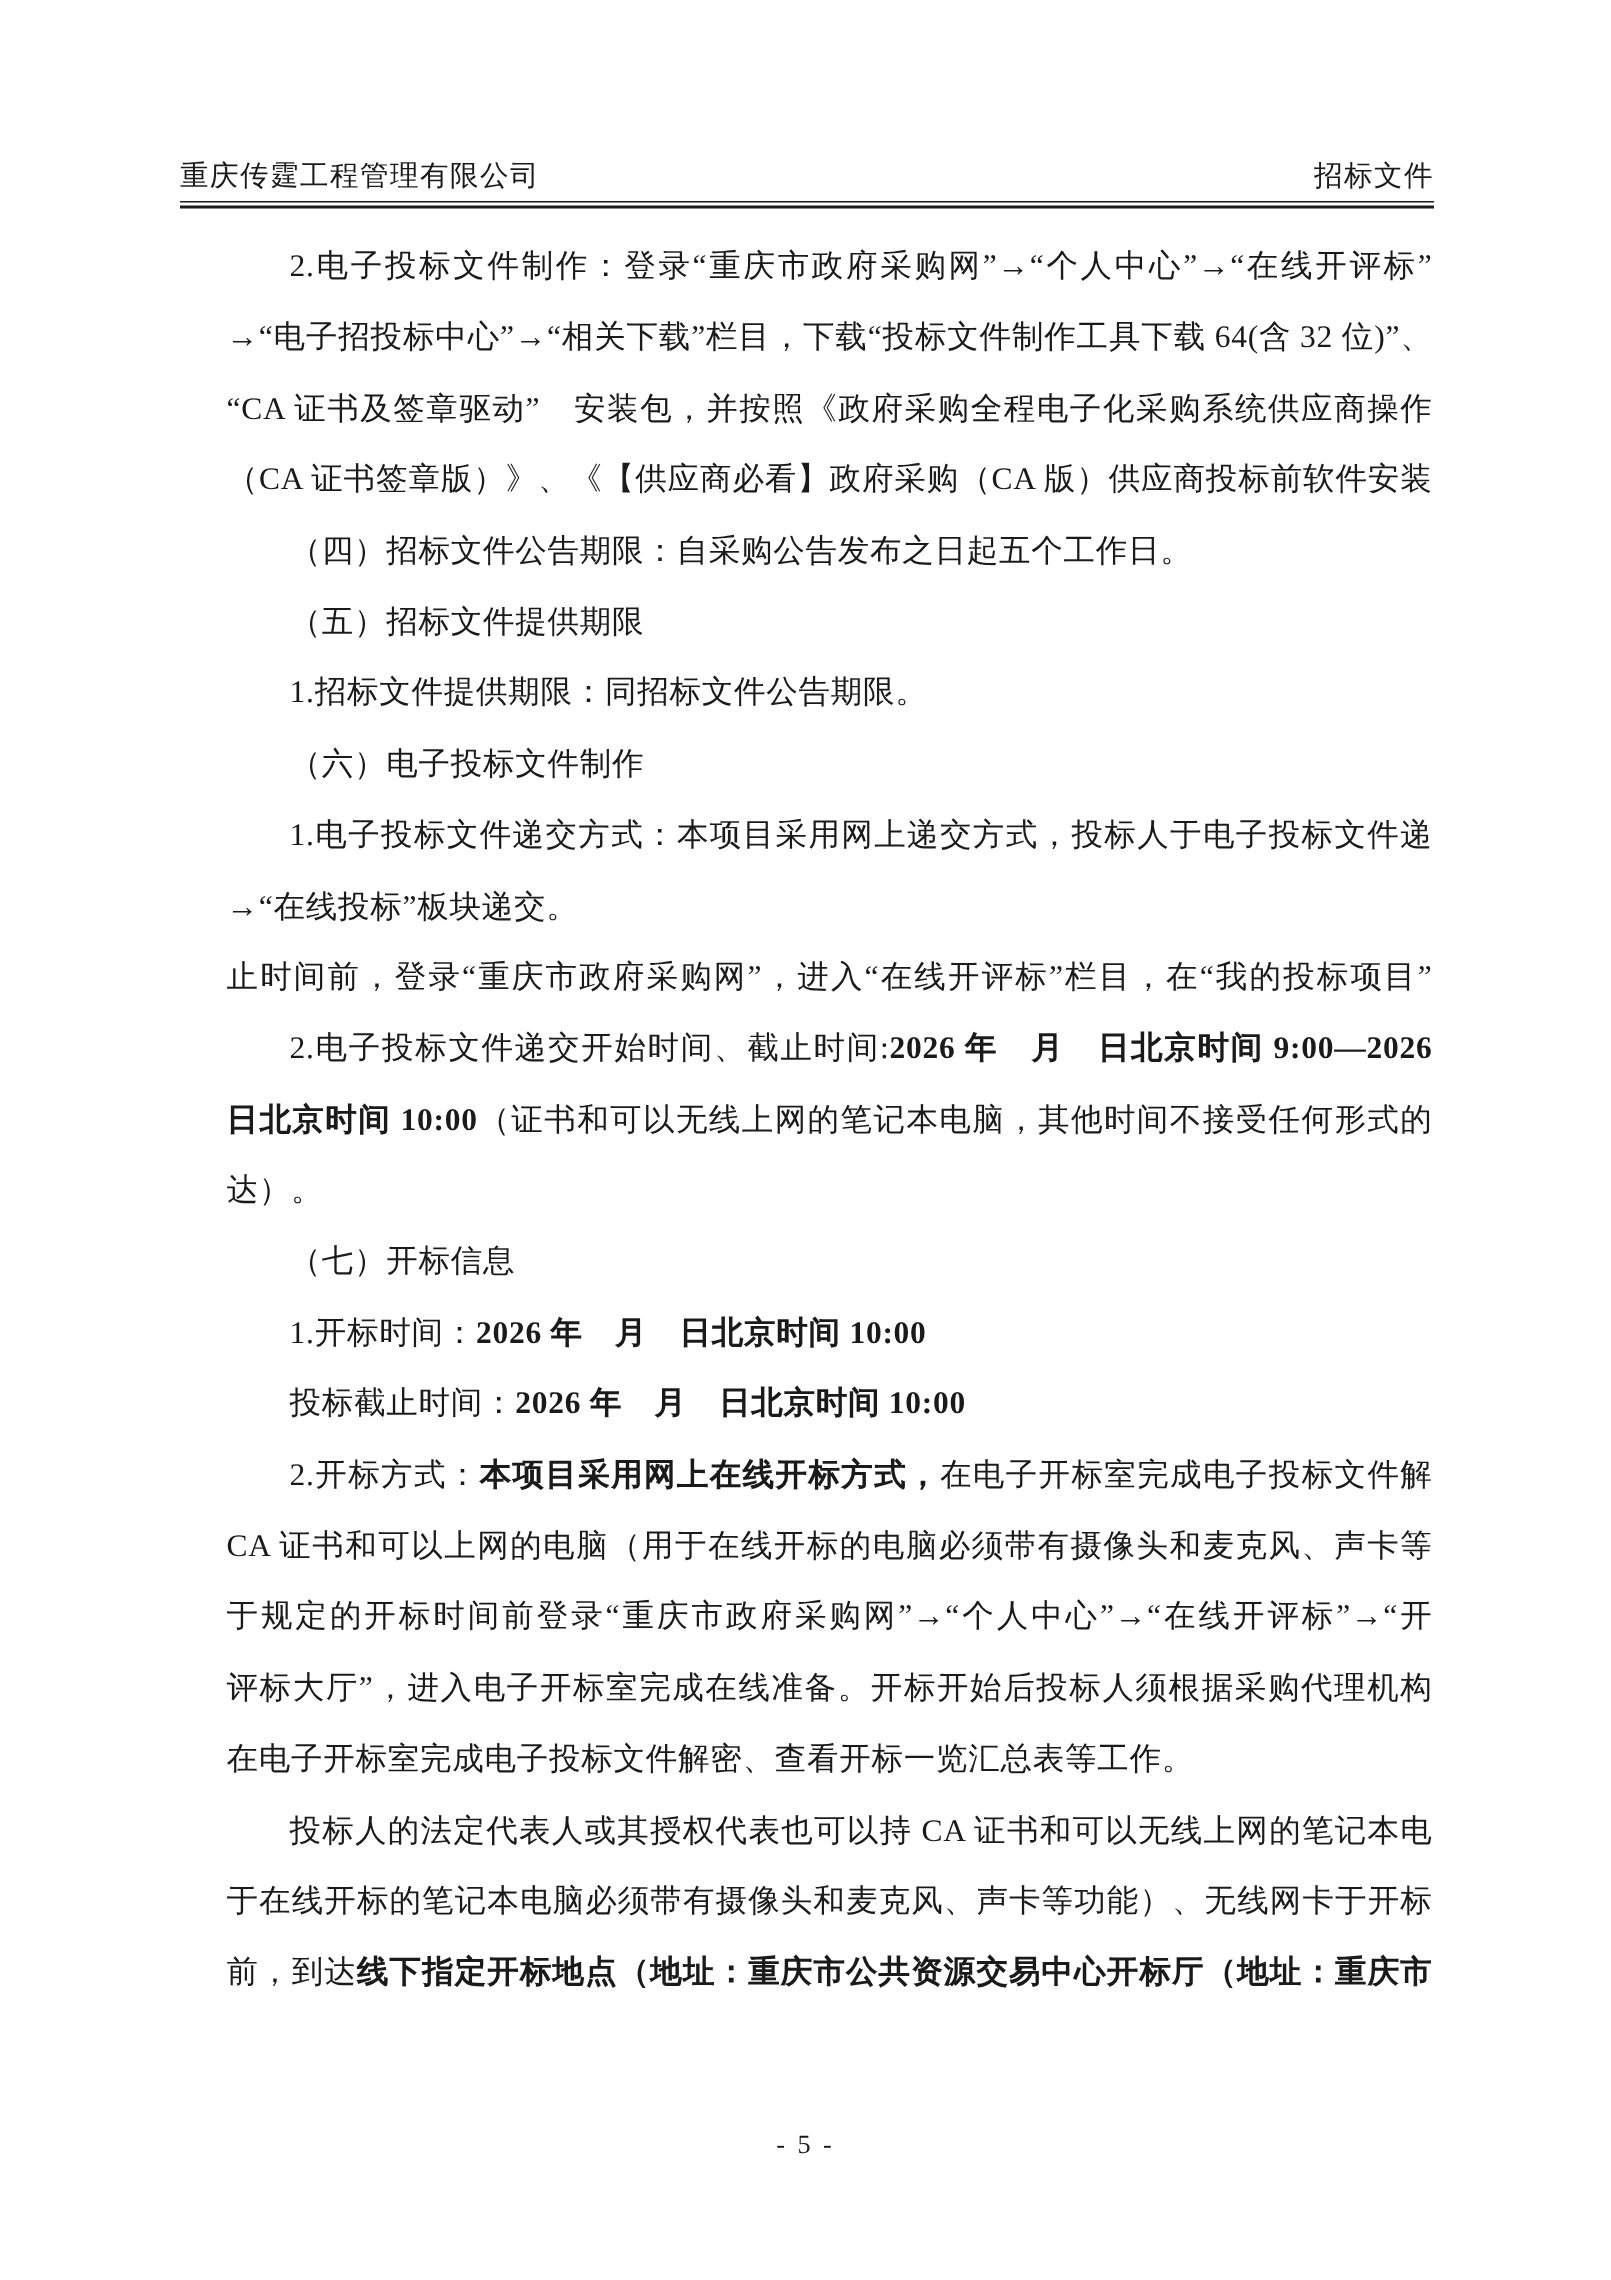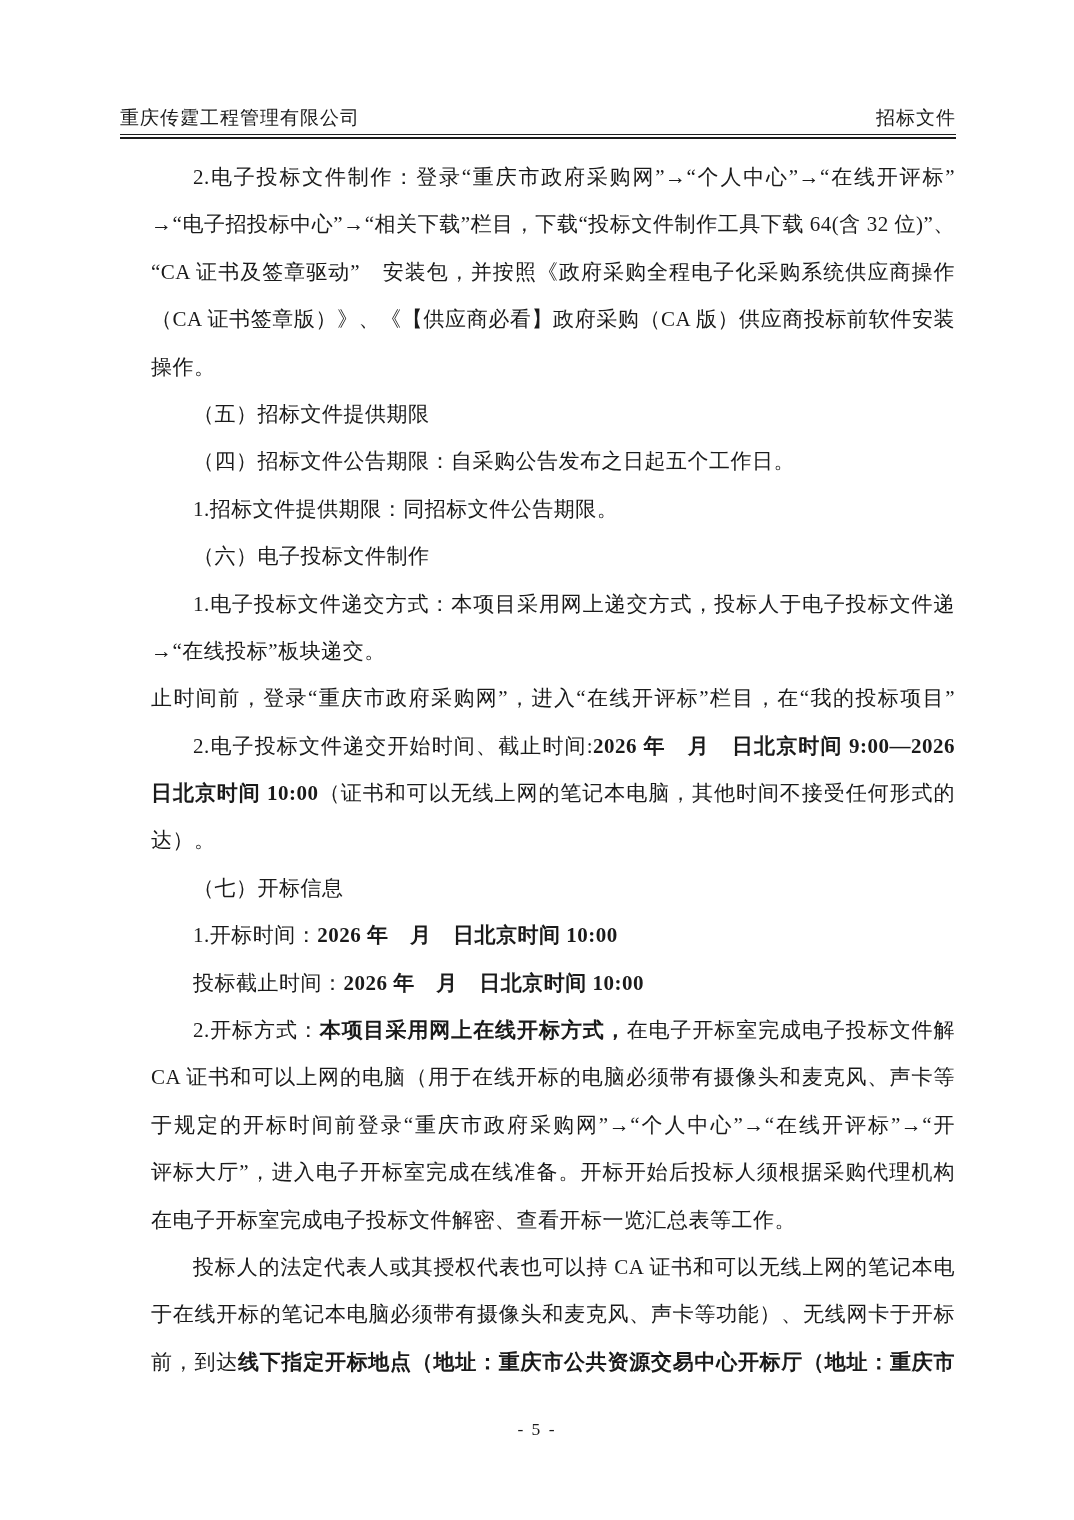--- a/index.html
+++ b/index.html
@@ -73,23 +73,22 @@
   <div class="header-row">
     <span>重庆传霆工程管理有限公司</span>
     <span>招标文件</span>
   </div>
   <div class="header-rule"></div>
   <div class="doc-body">
       <div class="line indent fill"><span>2.电子投标文件制作：登录“重庆市政府采购网”→“个人中心”→“在线开评标”</span></div>
       <div class="line fill"><span>→“电子招投标中心”→“相关下载”栏目，下载“投标文件制作工具下载 64(含 32 位)”、</span></div>
       <div class="line fill"><span>“CA 证书及签章驱动”　安装包，并按照《政府采购全程电子化采购系统供应商操作手册</span></div>
       <div class="line fill"><span>（CA 证书签章版）》、《【供应商必看】政府采购（CA 版）供应商投标前软件安装手册》</span></div>
-      <div class="line"><span>操作。</span></div>
+      <div class="line indent"><span>（四）招标文件公告期限：自采购公告发布之日起五个工作日。</span></div>
       <div class="line indent"><span>（五）招标文件提供期限</span></div>
-      <div class="line indent"><span>（四）招标文件公告期限：自采购公告发布之日起五个工作日。</span></div>
       <div class="line indent"><span>1.招标文件提供期限：同招标文件公告期限。</span></div>
       <div class="line indent"><span>（六）电子投标文件制作</span></div>
       <div class="line indent fill"><span>1.电子投标文件递交方式：本项目采用网上递交方式，投标人于电子投标文件递交截</span></div>
       <div class="line"><span>→“在线投标”板块递交。</span></div>
       <div class="line fill"><span>止时间前，登录“重庆市政府采购网”，进入“在线开评标”栏目，在“我的投标项目”</span></div>
       <div class="line indent fill"><span>2.电子投标文件递交开始时间、截止时间:</span><span class="b">2026 年　月　日北京时间 9:00—2026 年　月</span></div>
       <div class="line fill"><span class="b">日北京时间 10:00</span><span>（证书和可以无线上网的笔记本电脑，其他时间不接受任何形式的送</span></div>
       <div class="line"><span>达）。</span></div>
       <div class="line indent"><span>（七）开标信息</span></div>
       <div class="line indent"><span>1.开标时间：</span><span class="b">2026 年　月　日北京时间 10:00</span></div>

